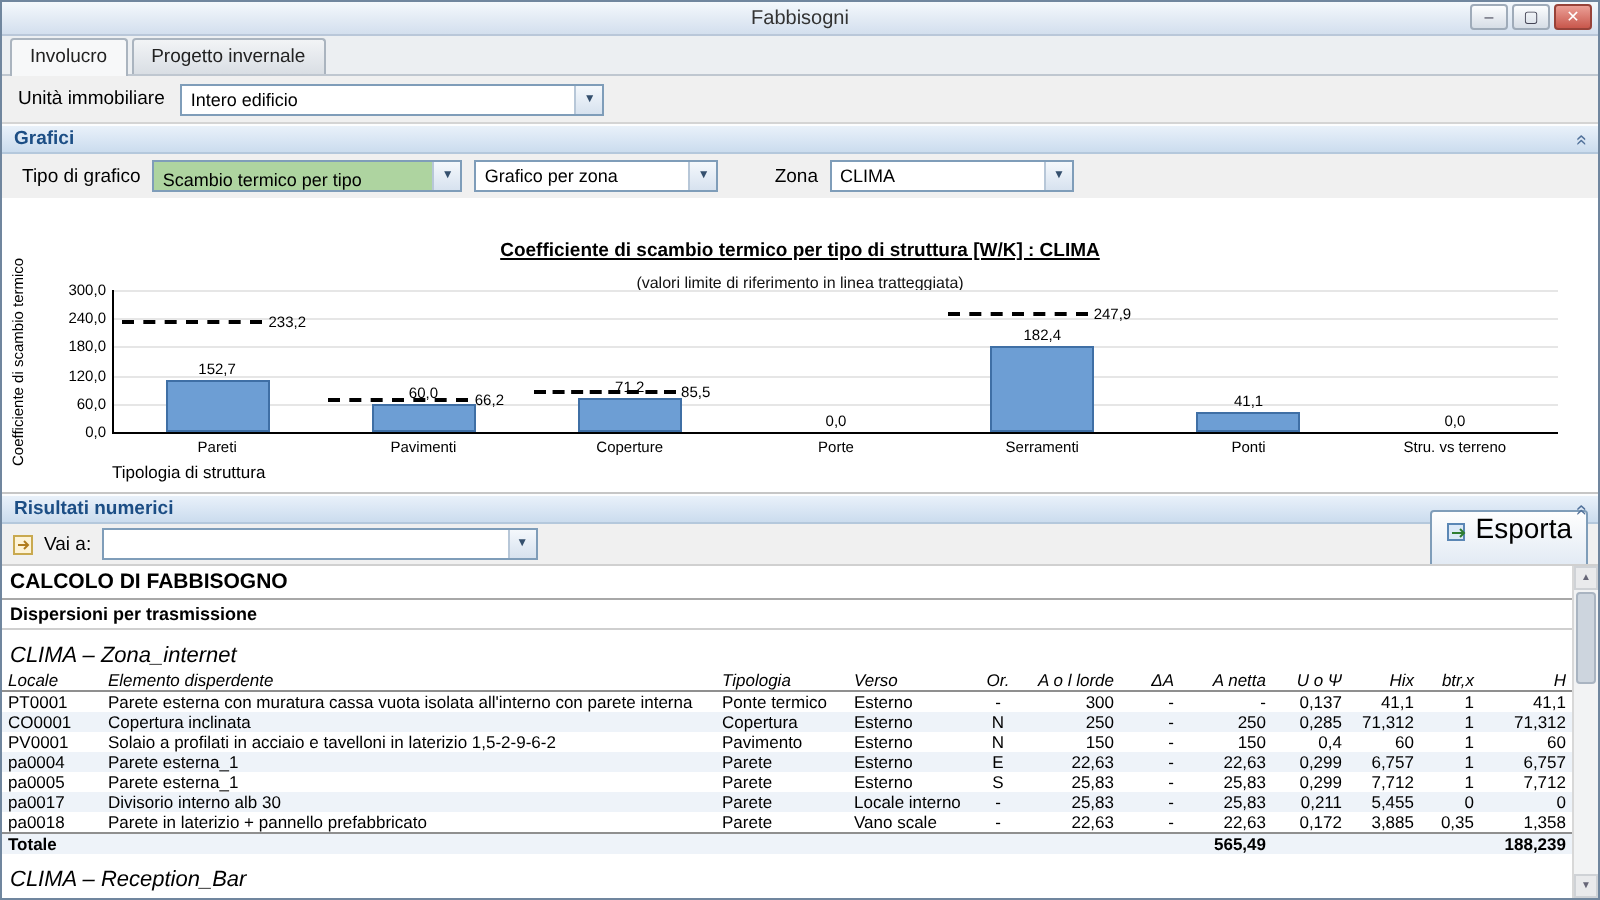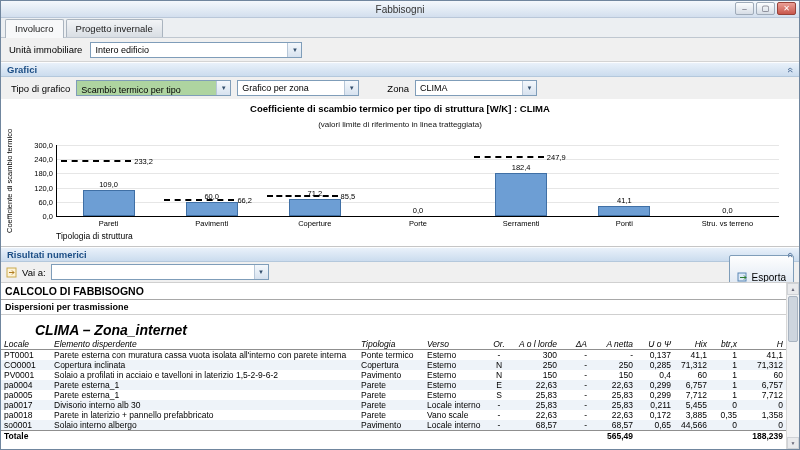--- a/index.html
+++ b/index.html
@@ -43,49 +43,49 @@
                border-top:1px solid #fcfdfe; border-bottom:1px solid #b4c8dc;
                display:flex; align-items:center; justify-content:space-between; padding:0 6px; }
   .section-header .sh-title { color:#1c4e85; font-weight:bold; font-size:9.5px; }
   .chevrons { display:inline-block; transform:rotate(90deg); color:#51719a; font-size:10px;
               line-height:8px; cursor:default; }
 
   .controls-row { height:22px; display:flex; align-items:center; gap:6px; padding:2px 10px; }
 
   
   .chart-area { position:relative; height:148px; background:#fff; border-bottom:1px solid #c6c6c6; }
-  .chart-title { text-align:center; font-weight:bold; font-size:9.5px; padding-top:4px; }
+  .chart-title { text-align:center; font-weight:bold; font-size:9.5px; padding-top:21px;text-decoration:underline; }
   .chart-subtitle { text-align:center; font-size:8px; padding-top:6px; color:#111; }
   .ylabel { position:absolute; left:2px; top:46px; height:72px; width:12px;
             writing-mode:vertical-rl; transform:rotate(180deg); font-size:7.5px;
             display:flex; align-items:center; justify-content:center; white-space:nowrap; }
   .plot { position:absolute; left:55px; right:20px; top:46px; height:72px;
           border-left:1px solid #000; border-bottom:1px solid #000; }
   .gridline { position:absolute; left:0; right:0; height:1px; background:#e6e6e6; }
   .ytick-label { position:absolute; right:calc(100% + 4px); transform:translateY(-50%);
                  font-size:7.5px; white-space:nowrap; }
   .xtick-label { position:absolute; top:calc(100% + 3px); transform:translateX(-50%);
                  font-size:7.5px; white-space:nowrap; }
   .bar { position:absolute; bottom:0; background:#6d9ed4; border:1px solid #3f6fa5; }
   .bar-label { position:absolute; transform:translate(-50%,-100%); font-size:7.5px; }
   .limit-line { position:absolute; border-top:2px dashed #000; height:0; }
   .limit-label { position:absolute; transform:translateY(-50%); font-size:7.5px; }
   .xaxis-title { position:absolute; top:132px; left:55px; right:20px; text-align:left; font-size:8.5px; }
 
   
   .toolbar-row { height:20px; display:flex; align-items:center; gap:5px; padding:0 5px; }
-  .export-btn { margin-left:auto; display:flex; align-items:flex-start; gap:4px; height:16px;
-                padding:16px 7px; font-size:10px; border:1px solid #7f9db9; border-radius:2px;
+  .export-btn { margin-left:auto; display:flex; align-items:flex-end; gap:4px; height:16px;
+                padding:16px 7px; font-size:14px; border:1px solid #7f9db9; border-radius:2px;
                 background:linear-gradient(#fefefe,#dce6f2); cursor:default; }
   .results-body { position:relative; background:#fff; height:167px;
                   border-top:1px solid #d0d0d0; overflow:hidden;padding-left:24px; }
   .results-scroll { position:absolute; left:0; right:13px; top:0; bottom:0; overflow:hidden; }
   .tbl-title { font-size:10.5px; font-weight:bold; padding:2px 4px 2px; border-bottom:1px solid #a8a8a8; }
   .tbl-subtitle { font-size:9px; font-weight:bold; padding:2px 4px; border-bottom:1px solid #cfcfcf; }
-  .group-h { font-size:14px; font-weight:bold; font-style:italic; padding:2px 4px 1px; margin-top:5px;margin-left:30px; }
+  .group-h { font-size:11px; font-weight:normal; font-style:italic; padding:2px 4px 1px; margin-top:5px; }
   table.results { width:100%; border-collapse:collapse; table-layout:fixed; font-size:8.5px; }
   table.results th, table.results td { padding:0 3px; line-height:10px; height:10px;
                 white-space:nowrap; overflow:hidden; font-weight:normal; }
   table.results th { font-style:italic; border-bottom:1px solid #8f8f8f; }
   table.results tbody tr:nth-child(even) { background:#eef3f9; }
   table.results tr.total td { font-weight:bold; border-top:1px solid #8f8f8f; }
   .al { text-align:left; } .ac { text-align:center; } .ar { text-align:right; }
 
   
   .vscrollbar { position:absolute; right:0; top:0; bottom:0; width:13px; background:#f2f3f4;
@@ -158,21 +158,21 @@
         <div class="gridline" style="top: 42.6px;"></div>
         <div class="ytick-label" style="top: 42.6px;">120,0</div>
         <div class="gridline" style="top: 28.4px;"></div>
         <div class="ytick-label" style="top: 28.4px;">180,0</div>
         <div class="gridline" style="top: 14.2px;"></div>
         <div class="ytick-label" style="top: 14.2px;">240,0</div>
         <div class="gridline" style="top: 0px;"></div>
         <div class="ytick-label" style="top: 0px;">300,0</div>
         <div class="xtick-label" style="left: 51.5714px;">Pareti</div>
         <div class="bar" style="left: 25.5714px; width: 52px; height: 25.7967px; background: rgb(109, 158, 212); border-color: rgb(63, 111, 165);"></div>
-        <div class="bar-label" style="left: 51.5714px; top: 44.2033px;">109,0</div>
+        <div class="bar-label" style="left: 51.5714px; top: 44.2033px;">152,7</div>
         <div class="xtick-label" style="left: 154.714px;">Pavimenti</div>
         <div class="bar" style="left: 128.714px; width: 52px; height: 14.2px; background: rgb(109, 158, 212); border-color: rgb(63, 111, 165);"></div>
         <div class="bar-label" style="left: 154.714px; top: 55.8px;">60,0</div>
         <div class="xtick-label" style="left: 257.857px;">Coperture</div>
         <div class="bar" style="left: 231.857px; width: 52px; height: 16.8507px; background: rgb(109, 158, 212); border-color: rgb(63, 111, 165);"></div>
         <div class="bar-label" style="left: 257.857px; top: 53.1493px;">71,2</div>
         <div class="xtick-label" style="left: 361px;">Porte</div>
         <div class="bar-label" style="left: 361px; top: 70px;">0,0</div>
         <div class="xtick-label" style="left: 464.143px;">Serramenti</div>
         <div class="bar" style="left: 438.143px; width: 52px; height: 43.168px; background: rgb(109, 158, 212); border-color: rgb(63, 111, 165);"></div>
@@ -346,34 +346,20 @@
               <td class="al">Vano scale</td>
               <td class="ac">-</td>
               <td class="ar">22,63</td>
               <td class="ar">-</td>
               <td class="ar">22,63</td>
               <td class="ar">0,172</td>
               <td class="ar">3,885</td>
               <td class="ar">0,35</td>
               <td class="ar">1,358</td>
             </tr>
-            <tr>
-              <td class="al">so0001</td>
-              <td class="al">Solaio interno albergo</td>
-              <td class="al">Pavimento</td>
-              <td class="al">Locale interno</td>
-              <td class="ac">-</td>
-              <td class="ar">68,57</td>
-              <td class="ar">-</td>
-              <td class="ar">68,57</td>
-              <td class="ar">0,65</td>
-              <td class="ar">44,566</td>
-              <td class="ar">0</td>
-              <td class="ar">0</td>
-            </tr>
             <tr class="total">
               <td class="al">Totale</td>
               <td class="al"></td>
               <td class="al"></td>
               <td class="al"></td>
               <td class="ac"></td>
               <td class="ar"></td>
               <td class="ar"></td>
               <td class="ar">565,49</td>
               <td class="ar"></td>

